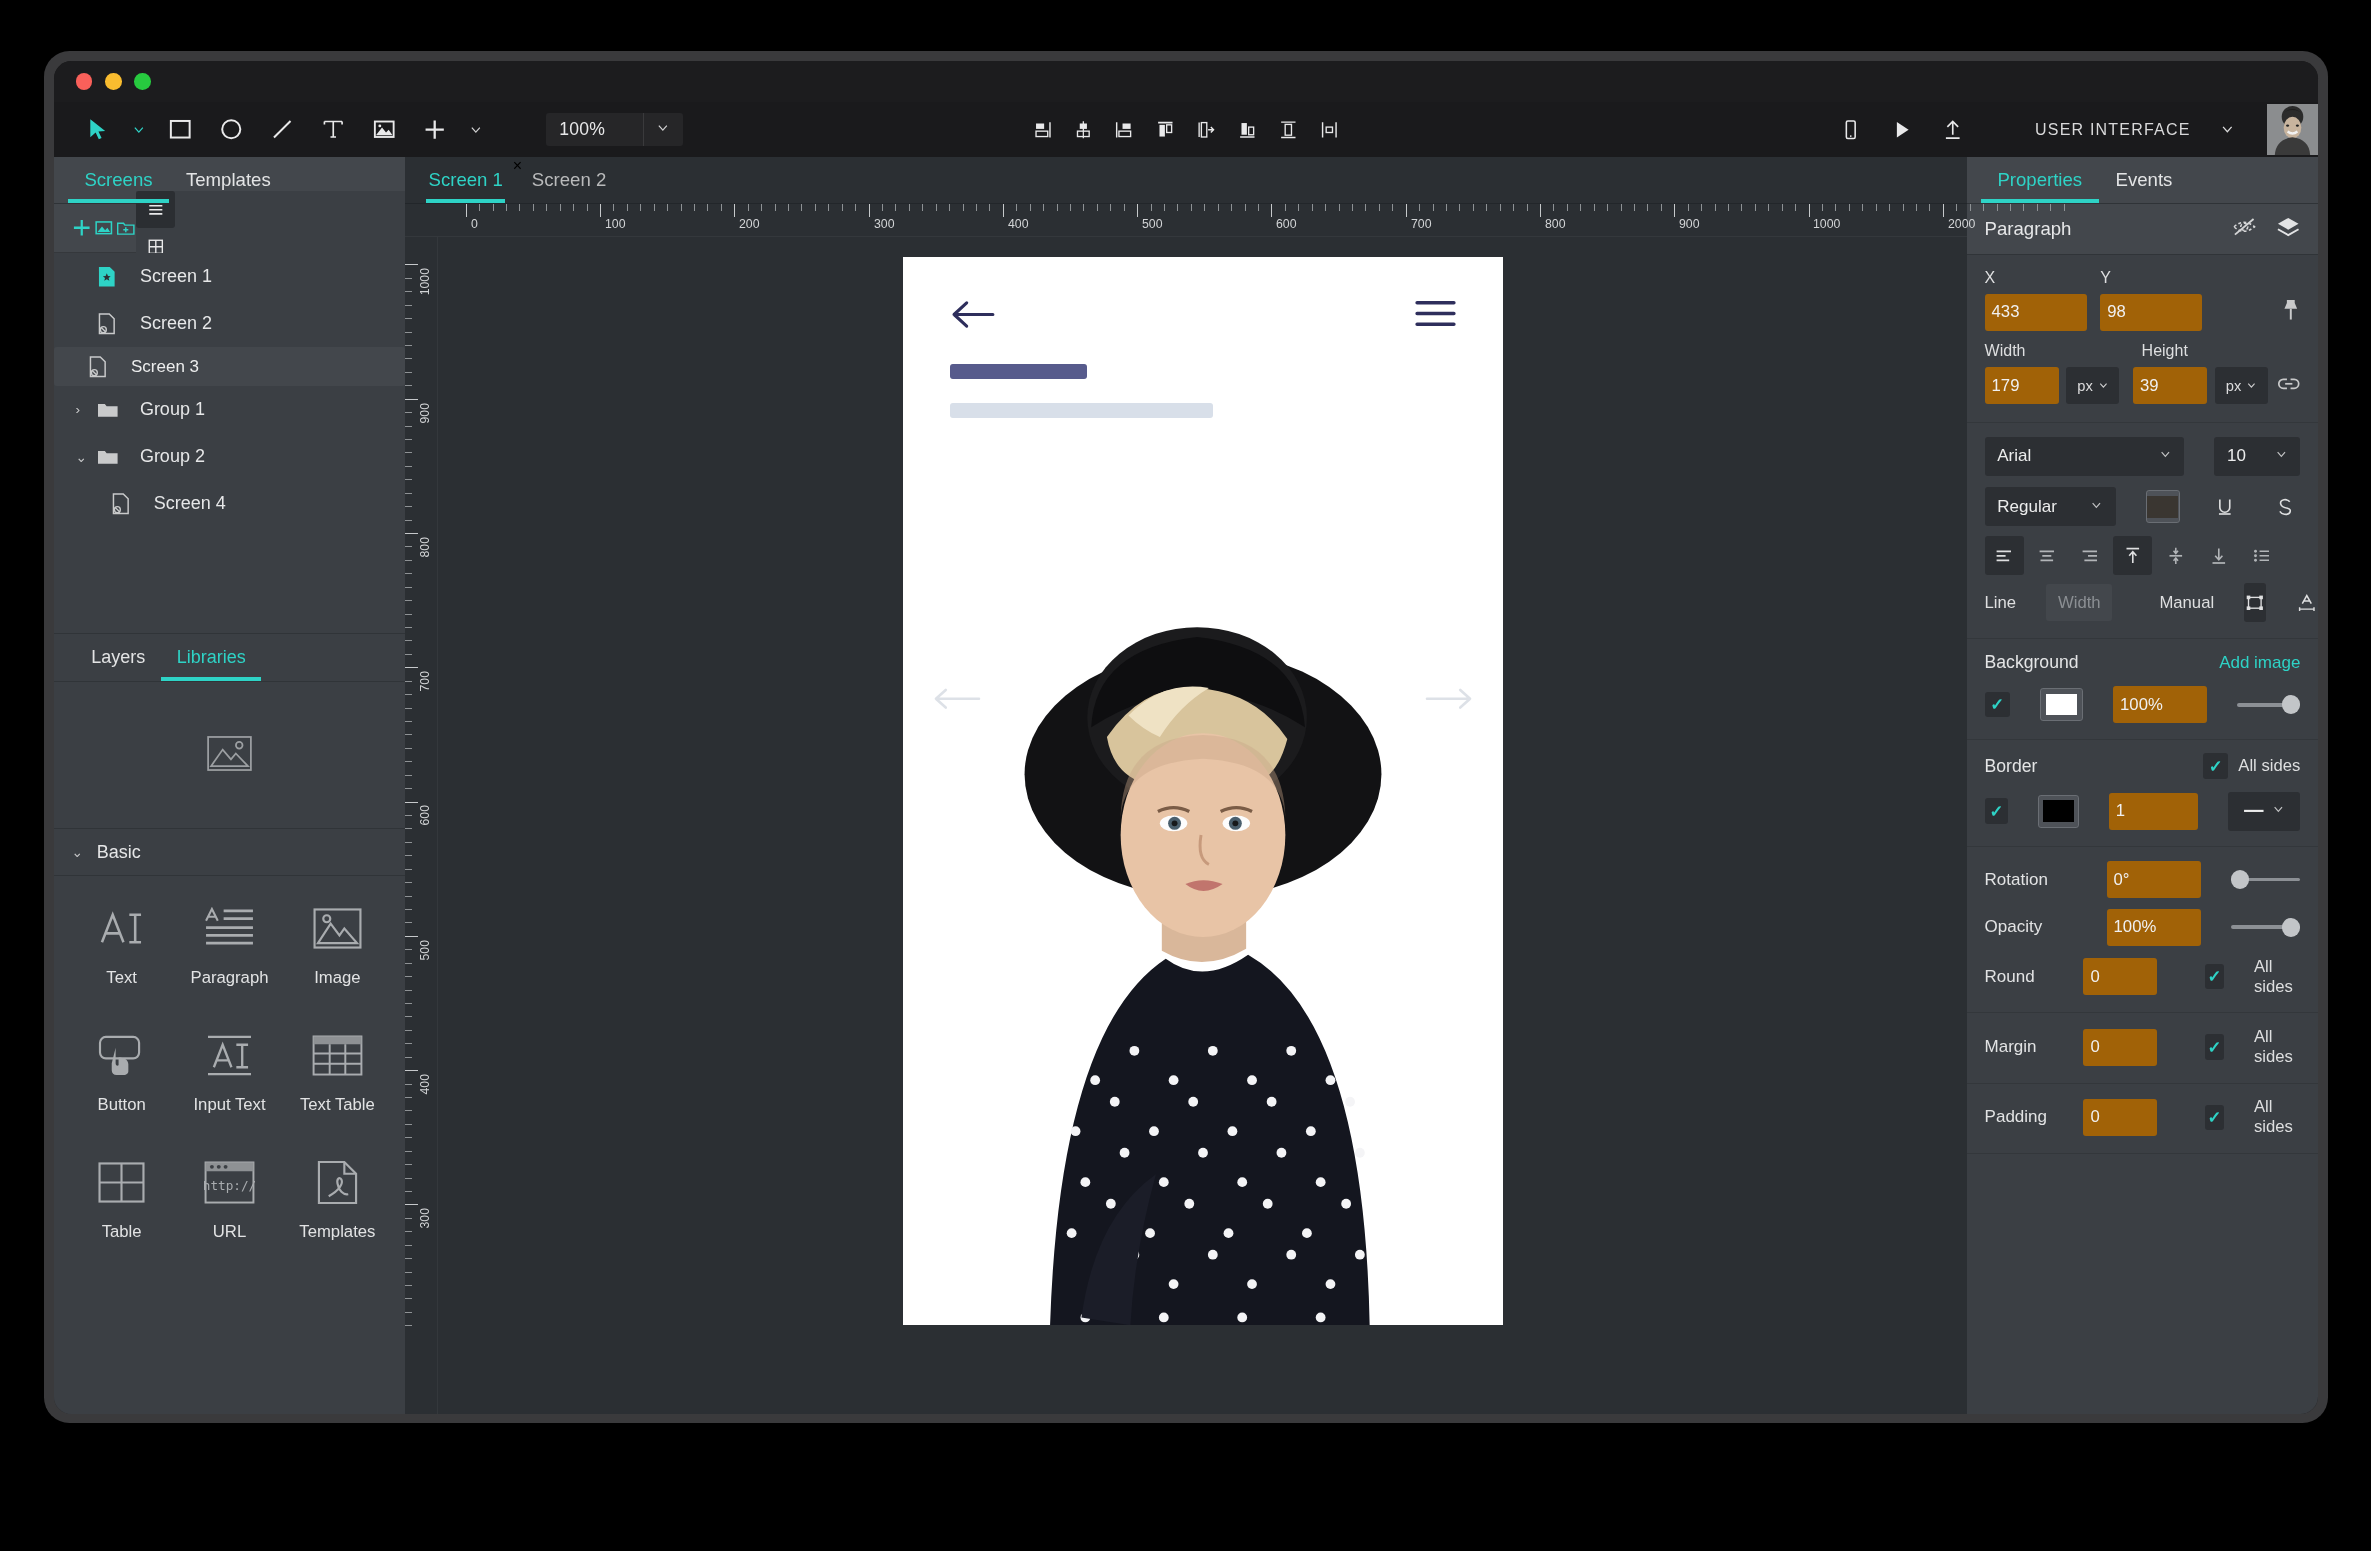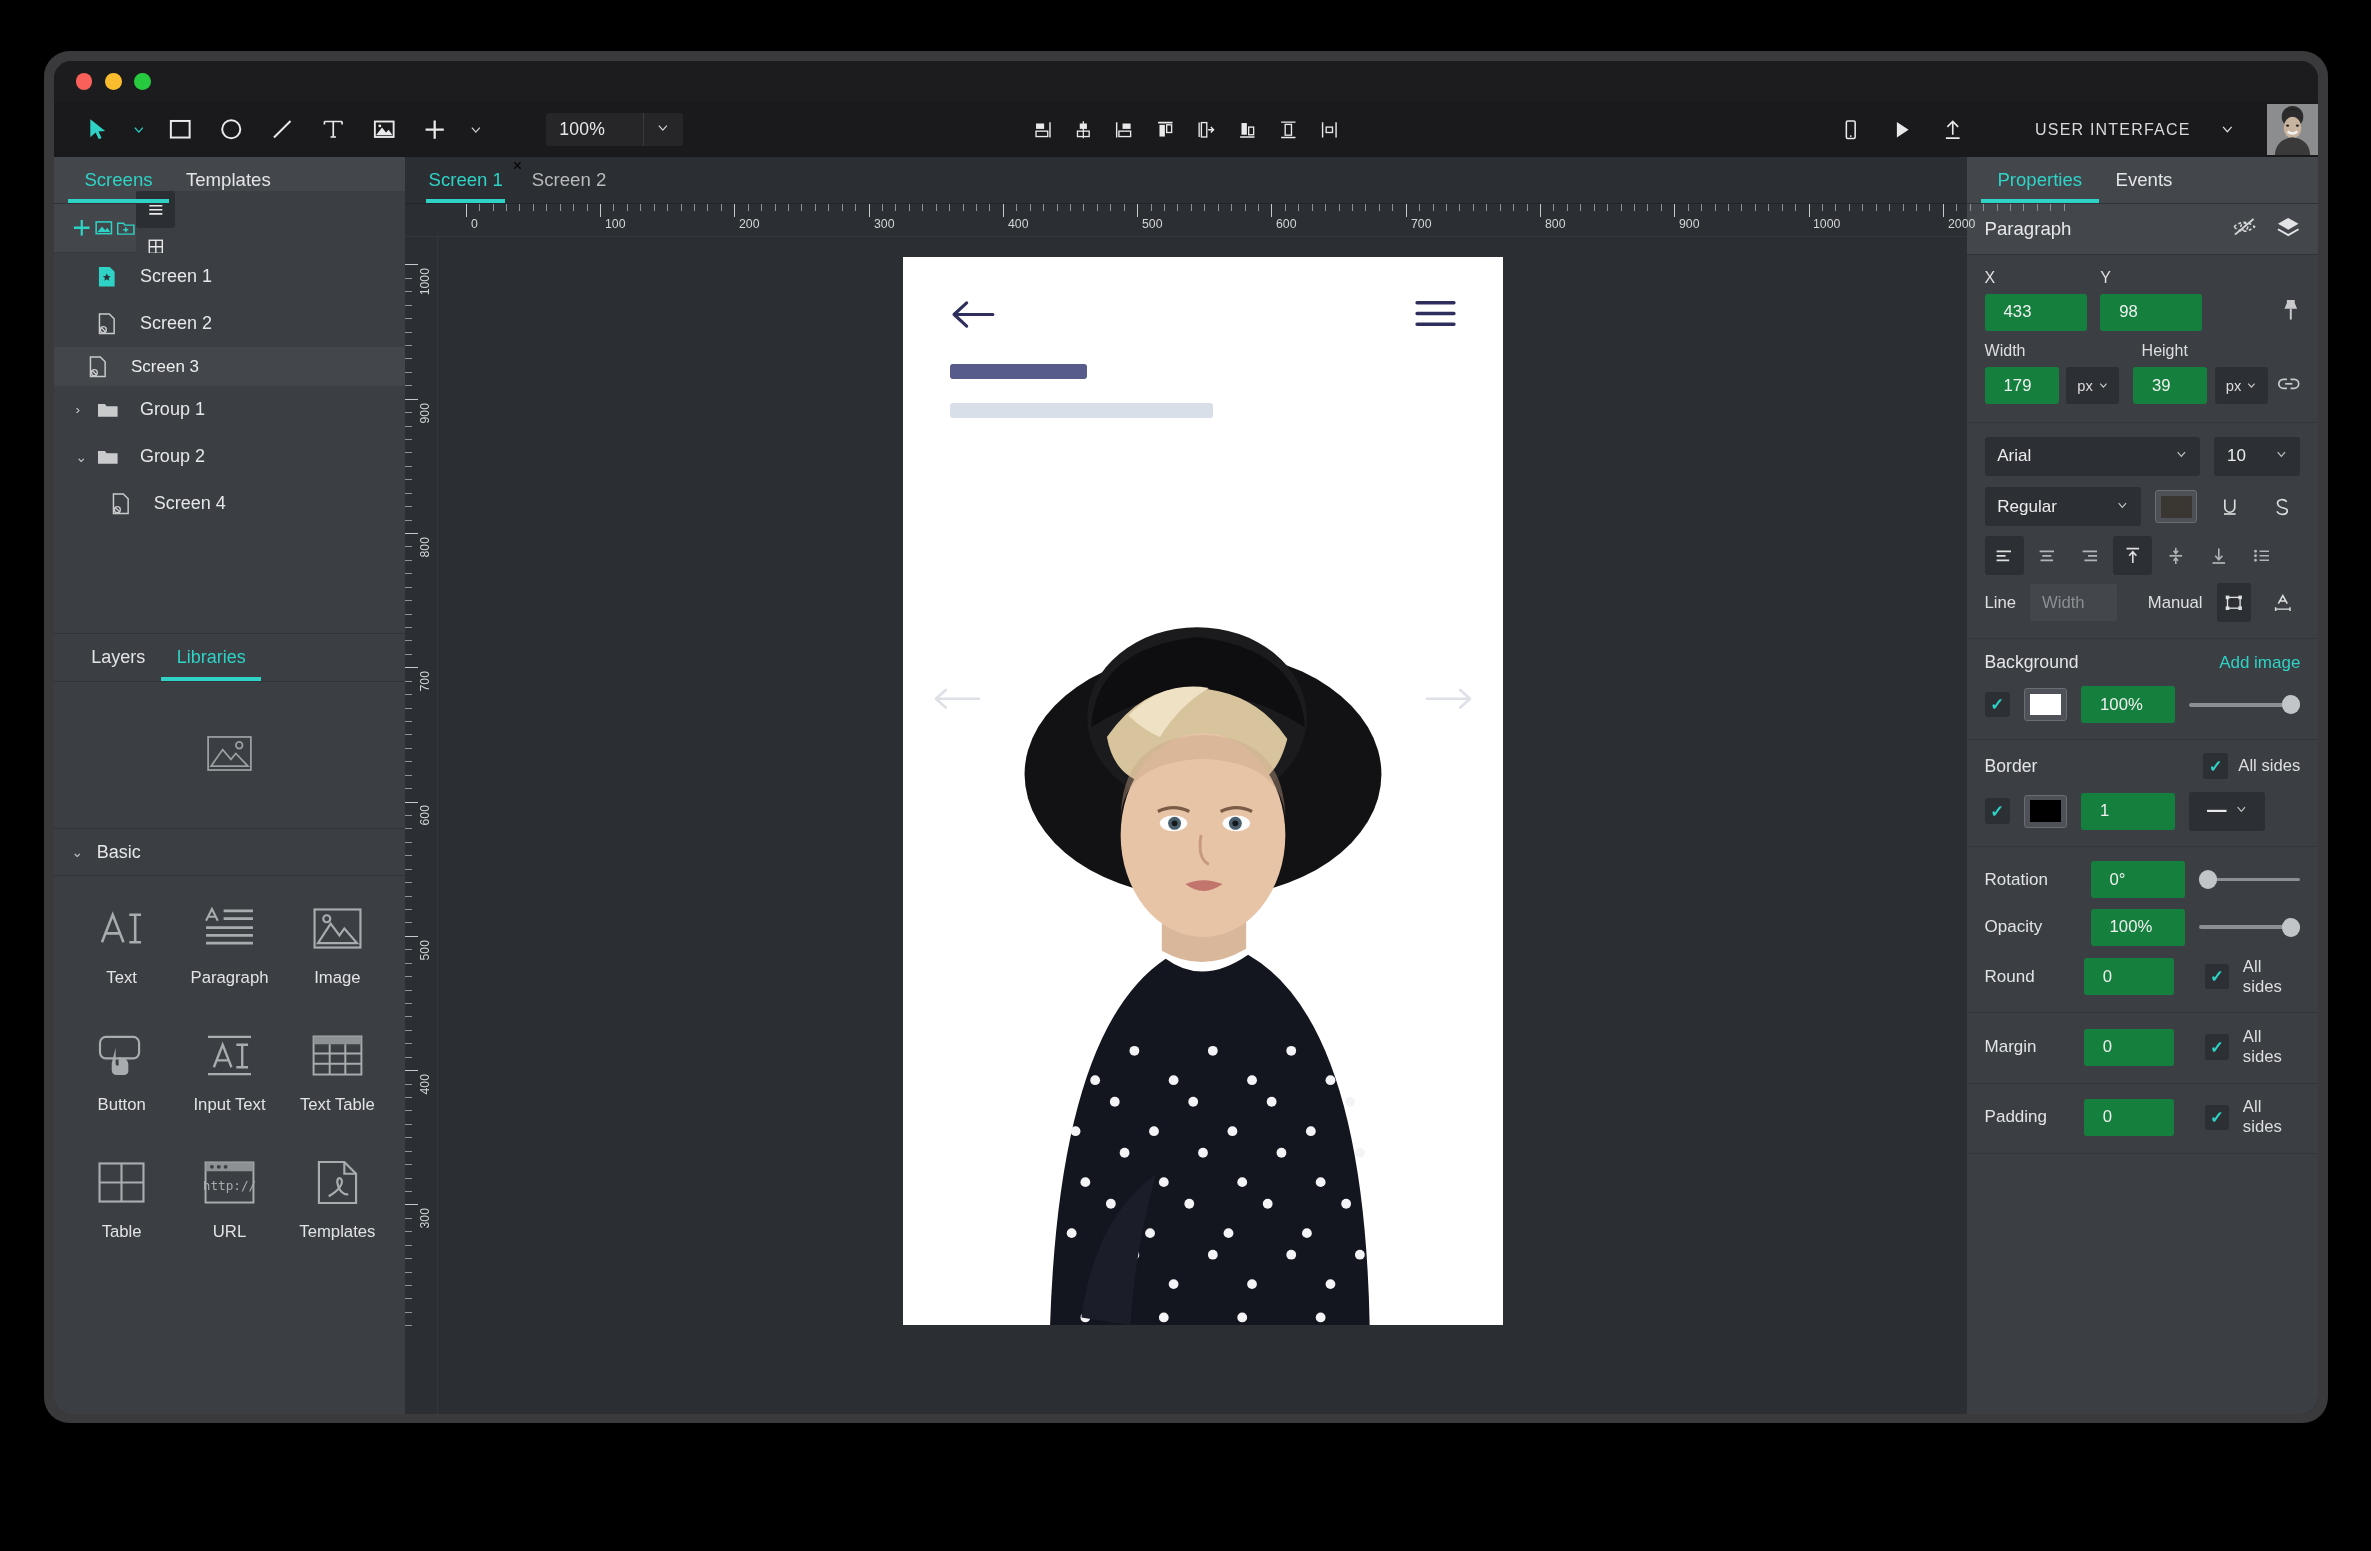--- a/index.html
+++ b/index.html
@@ -190,22 +190,22 @@
   .objrow{
     height:51px;background:#43474c;display:flex;align-items:center;padding:0 17.6px;
     color:#e6e7e8;font-size:18.6px;border-bottom:1px solid #303438;
   }
   .objrow .ricons{margin-left:auto;display:flex;gap:19.6px;align-items:center;}
   .sec{ padding:13.7px 17.6px 15.7px 17.6px; border-bottom:1px solid #33373b;}
   .fld-lbls{display:flex;gap:0;color:#dedfe0;font-size:16px;margin-bottom:6.9px;}
   .fl1{width:102px;} .fl2{width:102px;}
   .rowf{display:flex;align-items:center;gap:13.7px;margin-bottom:11.8px;}
   .inp{
-    background:#15803d;border-radius:2.9px;height:37px;display:flex;align-items:center;
-    padding:0 19px;color:#f0f0f1;font-size:16.7px;
+    background:#a16207;border-radius:2.9px;height:37px;display:flex;align-items:center;
+    padding:0 7px;color:#f0f0f1;font-size:16.7px;
   }
   .inp.w90{width:102px;} .inp.w70{width:74px;}
   .unit{
     background:#2c2f33;border-radius:2.9px;height:37px;width:53px;display:flex;align-items:center;
     justify-content:center;gap:4.9px;color:#dcdcdd;font-size:14.7px;
   }
   .pinicon{margin-left:auto;color:#c9cacb;}
   .sel{
     background:#2c2f33;border-radius:2.9px;height:39px;display:flex;align-items:center;
     padding:0 12.7px;color:#eceded;font-size:17px;
@@ -226,21 +226,21 @@
     padding:0 11.8px;color:#8b8f93;font-size:16.7px;
   }
   .link{color:#2ed3c6;font-size:17px;}
   .chk{
     width:25.5px;height:25.5px;background:#2c2f33;border-radius:2.9px;display:flex;align-items:center;
     justify-content:center;color:#2ed3c6;font-size:16.7px;font-weight:bold;
   }
   .slider{flex:1;height:23.5px;display:flex;align-items:center;position:relative;min-width:59px;}
   .strack{height:3.9px;background:#8c9095;border-radius:2px;width:100%;}
   .sknob{width:18.6px;height:18.6px;border-radius:50%;background:#c2c5c8;position:absolute;}
-  .secrow{display:flex;align-items:center;gap:14px;}
+  .secrow{display:flex;align-items:center;gap:30px;}
   .hdrrow{display:flex;align-items:center;margin-bottom:12.7px;}
   .hdrrow .t{color:#e4e5e6;font-size:17.6px;}
   .hdrrow .r{margin-left:auto;display:flex;align-items:center;gap:9.8px;}
   .namelbl{width:92px;color:#e2e3e4;font-size:17px;}
 </style>
 </head>
 <body>
 
 <div class="desktop">
   <div class="bezel"></div>

